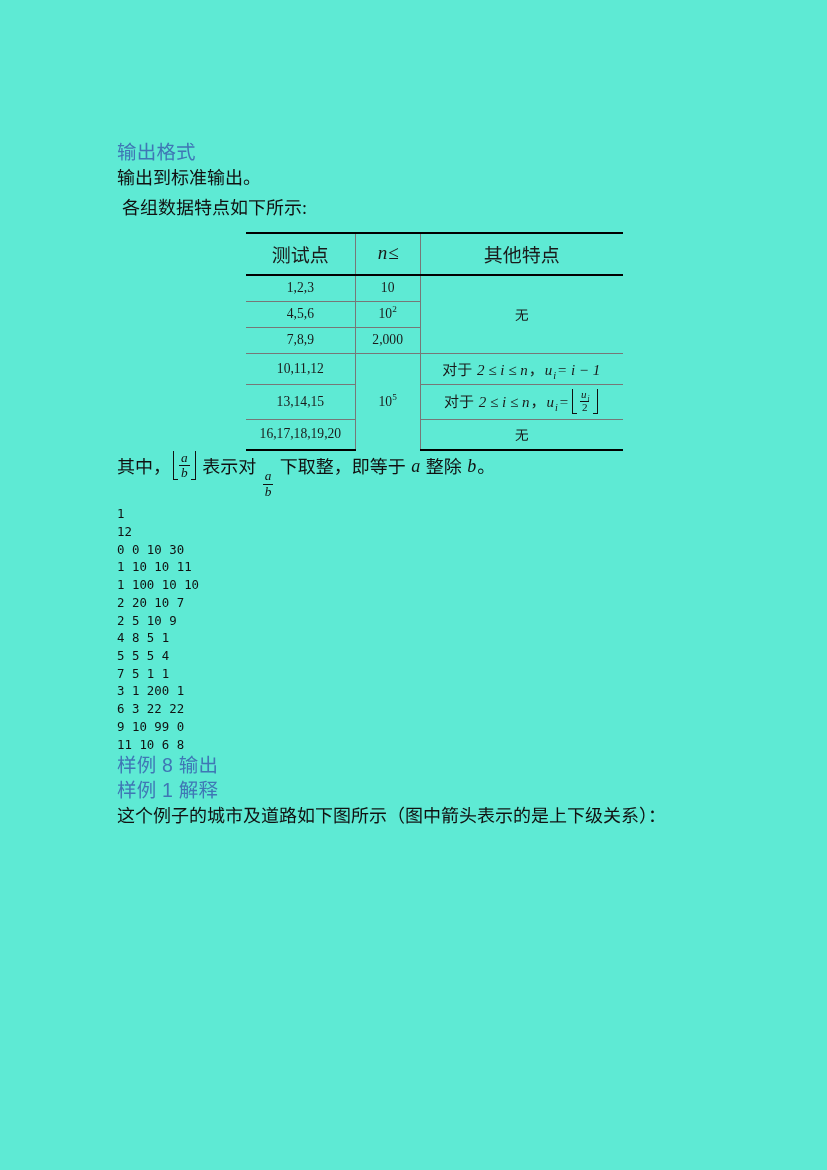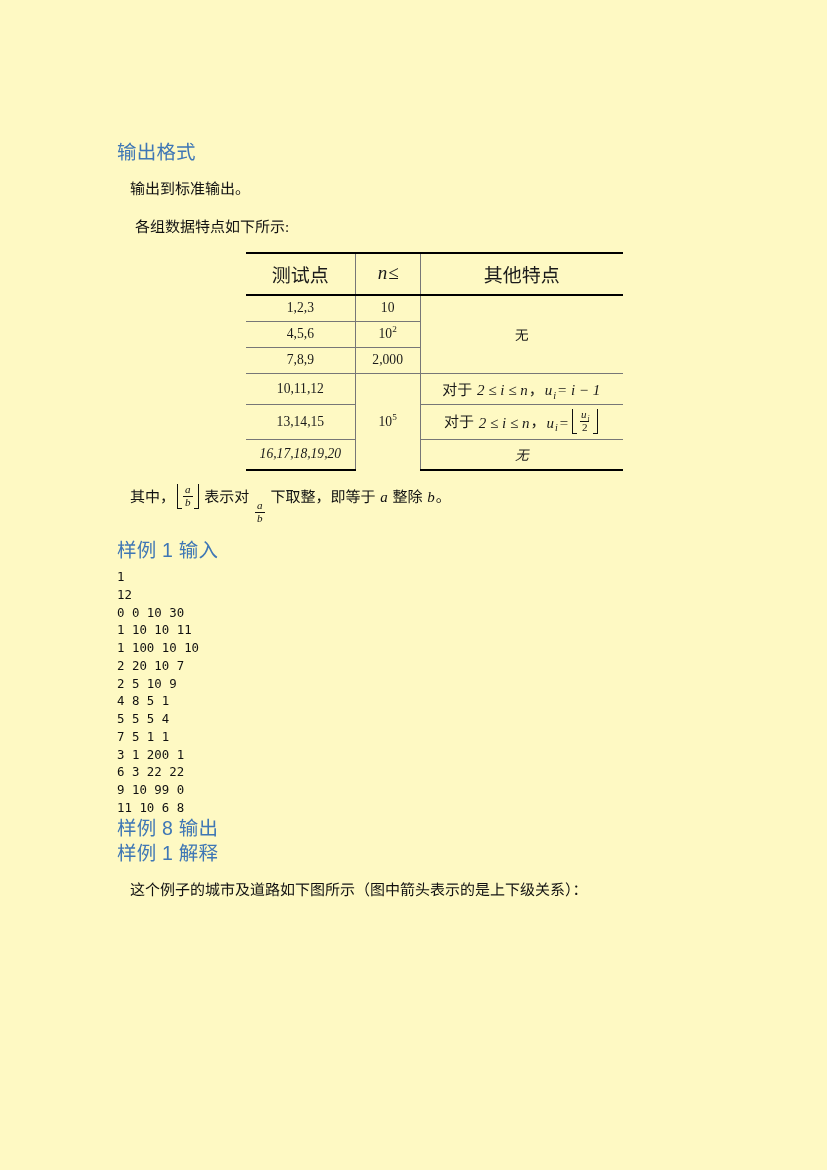--- a/index.html
+++ b/index.html
@@ -14,21 +14,21 @@
     font-family: "Liberation Serif", "DejaVu Serif", serif;
     color: #111111;
     overflow: hidden;
   }
   .page {
     position: absolute;
     left: 0;
     top: 0;
     width: 827px;
     height: 1170px;
-    background: #fef9c3;
+    background: #5eead4;
   }
   .content {
     position: absolute;
     left: 117px;
     top: 140px;
     width: 600px;
   }
 
   h2.section-heading {
     color: #3f77b5;
@@ -39,22 +39,22 @@
     margin: 0;
     letter-spacing: 0.2px;
   }
   .h-output-format { margin-top: 0px; }
   .h-subtask      { margin-top: 26.5px; }
   .h-sample-in    { margin-top: 19px; }
   .h-sample-out   { margin-top: 23px; }
   .h-sample-exp   { margin-top: 26px; }
 
   p.body-text {
-    margin: 13px;
-    font-size: 15px;
+    margin: 0;
+    font-size: 18px;
     line-height: 1.62;
     text-align: justify;
     color: #111;
   }
   .p-stdout  { margin-top: 13px; }
   .p-tline   { margin-top: 13px; }
   .p-groups  { margin-top: 10px; padding-left: 5px; font-size: 14.2px; }
   .p-floor   { margin-top: 8px; }
   .p-explain { margin-top: 13px; }
 
@@ -140,21 +140,20 @@
   }
   table.subtask-table tbody td {
     border-top: 0.9px solid #777;
     margin-top: 44px;
   }
   table.subtask-table tbody tr:first-child td {
     border-top: none;
   }
   table.subtask-table tbody tr:last-child td {
     border-bottom: 2.4px solid #000;
-    font-style: italic;
   }
   .col-sep-left  { border-left: 0.9px solid #777 !important; }
   .c1 { width: 107px; }
   .c2 { width: 64px; }
   .c3 { width: 206px; }
   td.mathcell {
     font-size: 15px;
     white-space: nowrap;
   }
 
@@ -240,21 +239,20 @@
           </span>
           <span class="bracket right"></span>
         </span><span> 表示对 </span><span class="floorfrac">
           <span class="frac">
             <span class="num mi">a</span>
             <span class="den mi">b</span>
           </span>
         </span><span> 下取整，即等于 </span><span class="mi">a</span><span> 整除 </span><span class="mi">b</span><span>。</span>
     </p>
 
-    <h2 class="section-heading h-sample-in">样例 1 输入</h2>
 
     <pre class="code-block">1
 12
 0 0 10 30
 1 10 10 11
 1 100 10 10
 2 20 10 7
 2 5 10 9
 4 8 5 1
 5 5 5 4

